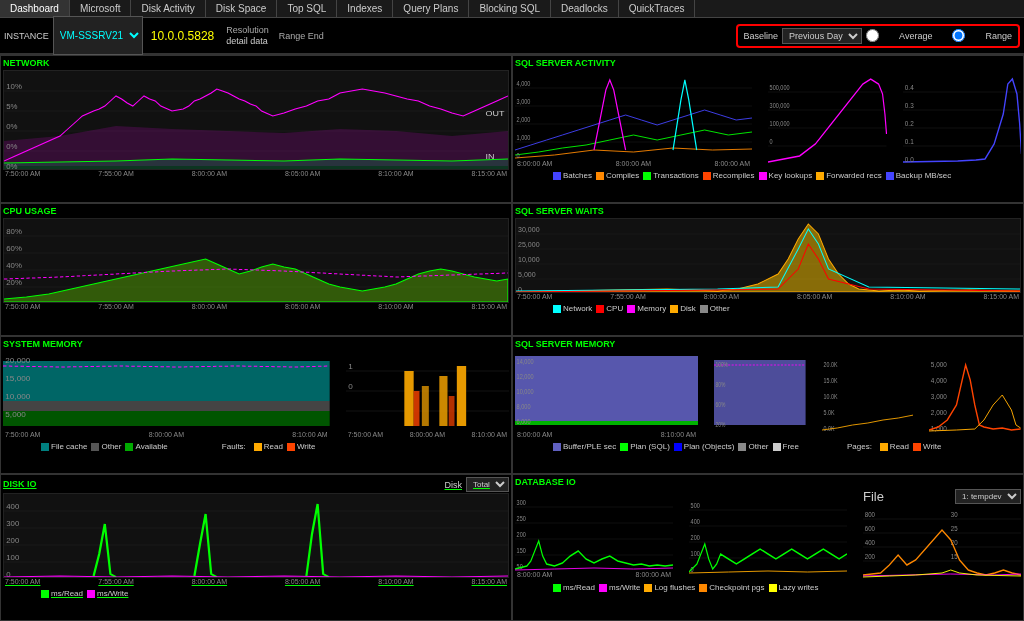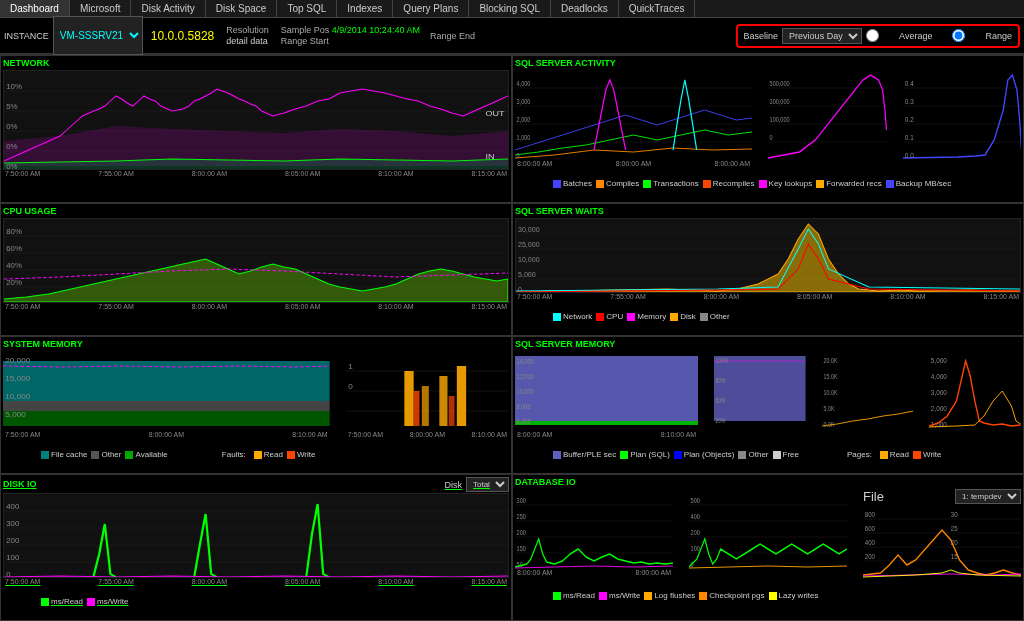--- a/index.html
+++ b/index.html
@@ -142,21 +142,21 @@
     .chart-area {
       background: #111;
       border: 1px solid #222;
       position: relative;
       overflow: hidden;
     }
     .legend {
       display: flex;
       flex-wrap: wrap;
       gap: 4px;
-      margin-top: 12px;
+      margin-top: 4px;
       font-size: 8px;
       padding-left: 38px;
     }
     .legend-item {
       display: flex;
       align-items: center;
       gap: 2px;
       color: #ccc;
     }
     .legend-dot {
@@ -192,20 +192,21 @@
     .panel-header {
       display: flex;
       align-items: center;
       justify-content: space-between;
       margin-bottom: 1px;
     }
 
     .sub-chart-container {
       display: flex;
       gap: 16px;
+      align-items: center;
     }
 
     .time-labels {
       display: flex;
       justify-content: space-between;
       color: #888;
       font-size: 7px;
       padding: 0 2px;
     }
   </style>
@@ -229,24 +230,20 @@
   <div class="header-instance">
     <span style="color:#ccc;font-size:9px;">INSTANCE</span>
     <select class="inline-select">
       <option>VM-SSSRV21</option>
     </select>
     <span class="header-ip">10.0.0.5828</span>
   </div>
   <div class="header-info">
     <span>Resolution</span>
     <span style="color:#ccc;">detail data</span>
-  </div>
-  <div class="header-info">
-    <span><span>Sample Pos</span>&nbsp;<span style="color:#0f0;">4/9/2014 10:24:40 AM</span></span>
-    <span>Range Start</span>
   </div>
   <div class="header-range">
     <span>Range End</span>
   </div>
   <div class="header-baseline">
     <label>Baseline</label>
     <select class="inline-select">
       <option>Previous Day</option>
     </select>
     <div class="radio-group">

